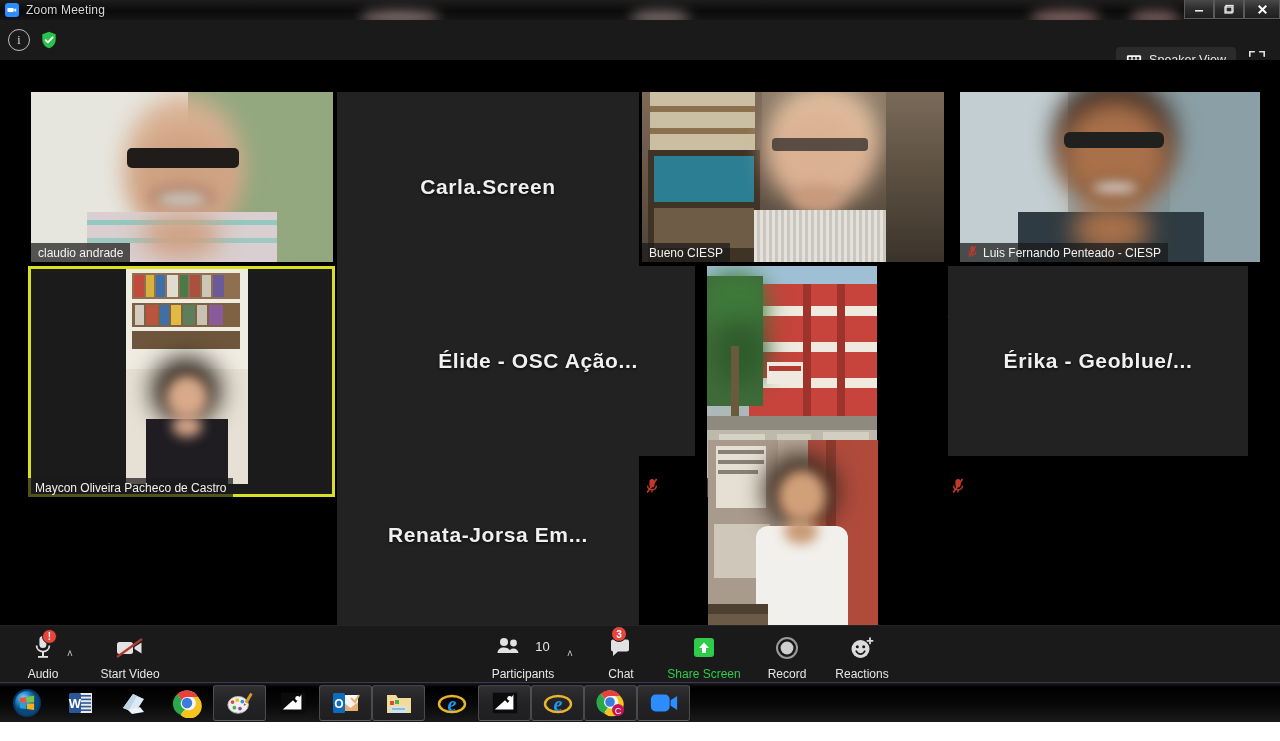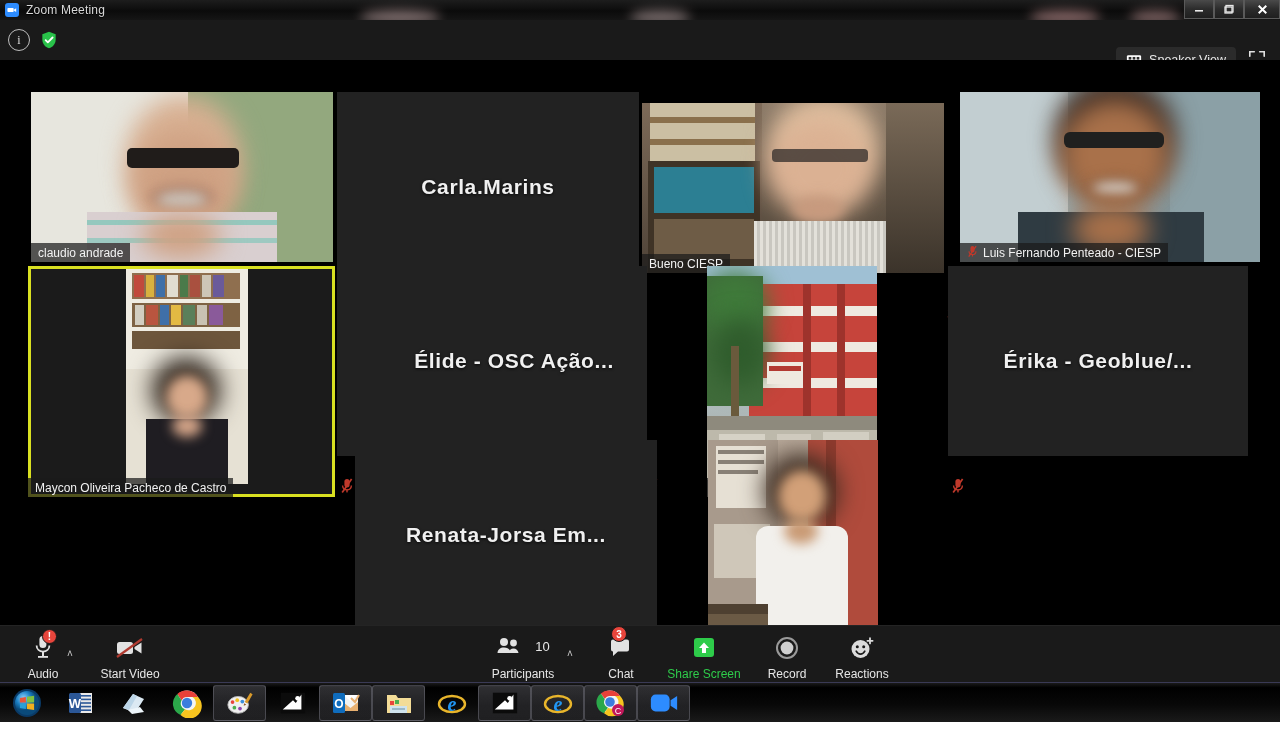--- a/index.html
+++ b/index.html
@@ -194,24 +194,24 @@
   <div class="mutedot mic-mute" style="left:340px;top:243px;">
     <svg width="14" height="16" viewBox="0 0 14 16">
         <rect x="4.4" y="1" width="5.2" height="8.4" rx="2.6" fill="#c0392b"></rect>
         <path d="M2.6 7.6c0 2.6 2 4.3 4.4 4.3s4.4-1.7 4.4-4.3" stroke="#c0392b" stroke-width="1.4" fill="none"></path>
         <rect x="6.3" y="11.4" width="1.4" height="3" fill="#c0392b"></rect>
         <path d="M11.6 1.1L2.2 14.6" stroke="#c0392b" stroke-width="1.7"></path>
       </svg>
   </div>
 
   <div class="tile placeholder" style="left:337px;top:32px;width:302px;height:190px;">
-    <span class="ph-name">Carla.Marins</span>
-  </div>
-
-  <div class="tile" style="left:642px;top:32px;width:302px;height:170px;margin-top:11px;">
+    <span class="ph-name">Carla.Screen</span>
+  </div>
+
+  <div class="tile" style="left:642px;top:32px;width:302px;height:170px;">
     <div class="vid-inner" style="background:#6b5a4a;">
       <div class="rect" style="left:0;top:0;width:100%;height:100%;background:linear-gradient(180deg,#7d6a58,#4f4338);"></div>
       <div class="rect" style="left:8px;top:0;width:105px;height:58px;background:#cbbfa3;"></div>
       <div class="rect" style="left:8px;top:14px;width:105px;height:6px;background:#8a704c;"></div>
       <div class="rect" style="left:8px;top:36px;width:105px;height:6px;background:#8a704c;"></div>
       <div class="rect" style="left:6px;top:58px;width:112px;height:112px;background:#3f3326;"></div>
       <div class="rect" style="left:12px;top:64px;width:100px;height:46px;background:#2c7f93;"></div>
       <div class="rect" style="left:12px;top:116px;width:100px;height:40px;background:#6e5c46;"></div>
       <div class="rect" style="left:120px;top:0;width:182px;height:170px;background:linear-gradient(180deg,#8b7a68,#463c30);"></div>
       <div class="blur" style="left:128px;top:-8px;width:108px;height:100px;background:#e0c0a0;"></div>
@@ -293,21 +293,21 @@
   </div>
   <div class="mutedot mic-mute" style="left:340px;top:418px;">
     <svg width="14" height="16" viewBox="0 0 14 16">
         <rect x="4.4" y="1" width="5.2" height="8.4" rx="2.6" fill="#c0392b"></rect>
         <path d="M2.6 7.6c0 2.6 2 4.3 4.4 4.3s4.4-1.7 4.4-4.3" stroke="#c0392b" stroke-width="1.4" fill="none"></path>
         <rect x="6.3" y="11.4" width="1.4" height="3" fill="#c0392b"></rect>
         <path d="M11.6 1.1L2.2 14.6" stroke="#c0392b" stroke-width="1.7"></path>
       </svg>
   </div>
 
-  <div class="tile placeholder" style="left:337px;top:206px;width:310px;height:190px;padding-left:44px;">
+  <div class="tile placeholder" style="left:337px;top:206px;width:358px;height:190px;padding-left:44px;">
     <span class="ph-name">Élide - OSC Ação...</span>
   </div>
 
   <div class="tile" style="left:707px;top:206px;width:170px;height:231px;">
     <div class="vid-inner" style="background:linear-gradient(180deg,#8fb2c7 0%,#b9c9cf 40%,#9c9f96 100%);">
       <div class="rect" style="left:0;top:0;width:170px;height:52px;background:#9fc0d4;"></div>
       <div class="rect" style="left:42px;top:18px;width:128px;height:150px;background:#c6443b;"></div>
       <div class="rect" style="left:42px;top:40px;width:128px;height:10px;background:#efe9e0;"></div>
       <div class="rect" style="left:42px;top:76px;width:128px;height:10px;background:#efe9e0;"></div>
       <div class="rect" style="left:42px;top:112px;width:128px;height:10px;background:#efe9e0;"></div>
@@ -345,21 +345,21 @@
   </div>
   <div class="mutedot mic-mute" style="left:951px;top:418px;">
     <svg width="14" height="16" viewBox="0 0 14 16">
         <rect x="4.4" y="1" width="5.2" height="8.4" rx="2.6" fill="#c0392b"></rect>
         <path d="M2.6 7.6c0 2.6 2 4.3 4.4 4.3s4.4-1.7 4.4-4.3" stroke="#c0392b" stroke-width="1.4" fill="none"></path>
         <rect x="6.3" y="11.4" width="1.4" height="3" fill="#c0392b"></rect>
         <path d="M11.6 1.1L2.2 14.6" stroke="#c0392b" stroke-width="1.7"></path>
       </svg>
   </div>
 
-  <div class="tile placeholder" style="left:355px;top:380px;width:302px;height:190px;">
+  <div class="tile placeholder" style="left:337px;top:380px;width:302px;height:190px;">
     <span class="ph-name">Renata-Jorsa Em...</span>
   </div>
   <div class="mutedot mic-mute" style="left:340px;top:591px;">
     <svg width="14" height="16" viewBox="0 0 14 16">
         <rect x="4.4" y="1" width="5.2" height="8.4" rx="2.6" fill="#c0392b"></rect>
         <path d="M2.6 7.6c0 2.6 2 4.3 4.4 4.3s4.4-1.7 4.4-4.3" stroke="#c0392b" stroke-width="1.4" fill="none"></path>
         <rect x="6.3" y="11.4" width="1.4" height="3" fill="#c0392b"></rect>
         <path d="M11.6 1.1L2.2 14.6" stroke="#c0392b" stroke-width="1.7"></path>
       </svg>
   </div>

